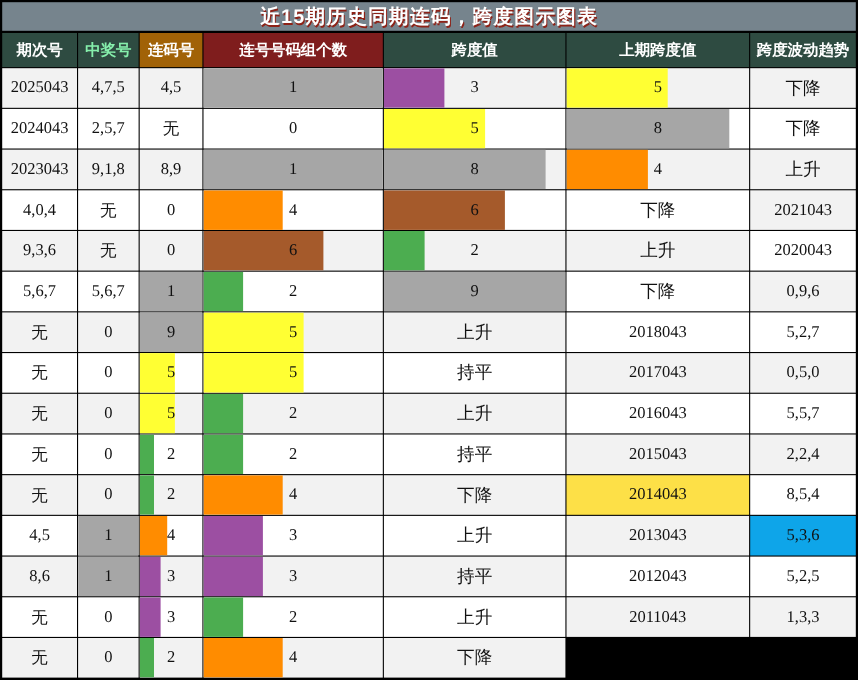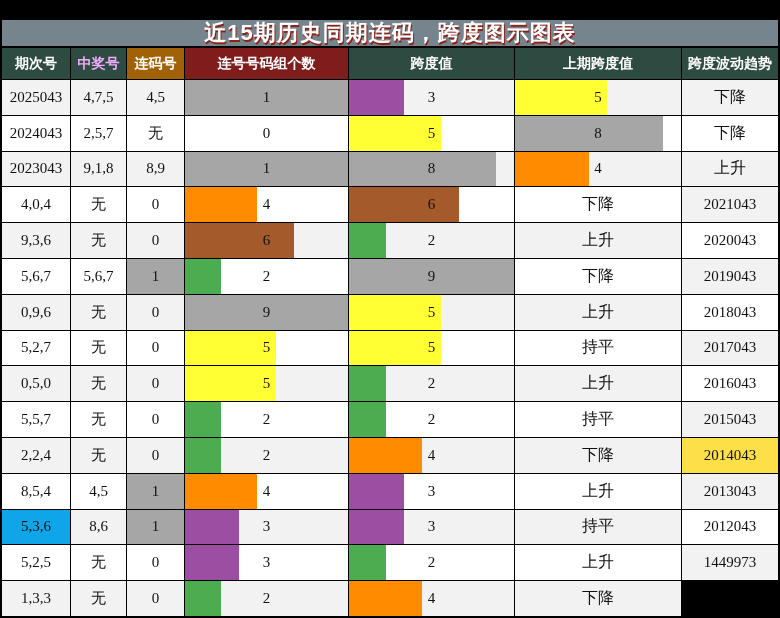--- a/index.html
+++ b/index.html
@@ -3,24 +3,23 @@
 <meta charset="utf-8">
 <style>
   html,body{margin:0;padding:0;background:#000;}
   #app{
     width:780px;height:618px;box-sizing:border-box;background:#000;padding:2px;
     display:flex;flex-direction:column;
     font-family:"Liberation Sans","DejaVu Sans",sans-serif;
   }
   .title{
     height:26px;margin-bottom:2px;background:#76848D;color:#fff;
-    font-weight:bold;font-size:22px;letter-spacing:1px;
+    font-weight:bold;font-size:18px;letter-spacing:1px;
     display:flex;align-items:center;justify-content:center;
     text-shadow:1px 2px 0 #8e2217;
-    margin-top:18px;
   }
   .grid{
     flex:1;display:grid;
     grid-template-columns:68px 55px 57px 163px 165px 166px 1fr;
     grid-template-rows:31px;
     grid-auto-rows:1fr;
     gap:1px;background:#000;
   }
   .hcell{
     background:#2E4B41;color:#fff;font-weight:bold;font-size:14px;
@@ -38,21 +37,21 @@
   .num{position:relative;z-index:1;}
   .trend{font-size:16px;}
 </style>
 </head>
 <body>
 
 <div id="app">
   <div class="title" style="background: rgb(118, 132, 141); color: rgb(255, 255, 255);">近15期历史同期连码，跨度图示图表</div>
   <div class="grid">
     <div class="hcell" style="background: rgb(46, 75, 65); color: rgb(255, 255, 255);">期次号</div>
-    <div class="hcell" style="background: rgb(46, 75, 65); color: #f0abfc;">中奖号</div>
+    <div class="hcell" style="background: rgb(46, 75, 65); color: #86efac;">中奖号</div>
     <div class="hcell" style="background: #a16207; color: rgb(255, 255, 255);">连码号</div>
     <div class="hcell" style="background: #7f1d1d; color: rgb(255, 255, 255);">连号号码组个数</div>
     <div class="hcell" style="background: rgb(46, 75, 65); color: rgb(255, 255, 255);">跨度值</div>
     <div class="hcell" style="background: rgb(46, 75, 65); color: rgb(255, 255, 255);">上期跨度值</div>
     <div class="hcell" style="background: rgb(46, 75, 65); color: rgb(255, 255, 255);">跨度波动趋势</div>
 
   <div class="cell period odd" style="background: rgb(242, 242, 242);">2025043</div>
   <div class="cell win odd" style="background: rgb(242, 242, 242);">4,7,5</div>
   <div class="cell consec odd" style="background: rgb(242, 242, 242);">4,5</div>
   <div class="cell bar-cell groups odd" style="background: rgb(242, 242, 242);">
@@ -146,21 +145,20 @@
   <div class="cell bar-cell span" style="background: rgb(255, 255, 255);">
     <div class="bar" style="width: 22.2222%; background: rgb(76, 173, 80);"></div>
     <span class="num">2</span>
   </div>
   <div class="cell bar-cell prev-span" style="background: rgb(255, 255, 255);">
     <div class="bar" style="width: 100%; background: rgb(166, 166, 166);"></div>
     <span class="num">9</span>
   </div>
   <div class="cell trend" style="background: rgb(255, 255, 255);">下降</div>
 
-  <div class="cell period odd" style="background: rgb(242, 242, 242);">2019043</div>
   <div class="cell win odd" style="background: rgb(242, 242, 242);">0,9,6</div>
   <div class="cell consec odd" style="background: rgb(242, 242, 242);">无</div>
   <div class="cell bar-cell groups odd" style="background: rgb(242, 242, 242);">
     <div class="bar" style="width: 0%; background: rgb(166, 166, 166);"></div>
     <span class="num">0</span>
   </div>
   <div class="cell bar-cell span odd" style="background: rgb(242, 242, 242);">
     <div class="bar" style="width: 100%; background: rgb(166, 166, 166);"></div>
     <span class="num">9</span>
   </div>
@@ -282,21 +280,21 @@
   <div class="cell bar-cell span" style="background: rgb(255, 255, 255);">
     <div class="bar" style="width: 33.3333%; background: rgb(156, 79, 162);"></div>
     <span class="num">3</span>
   </div>
   <div class="cell bar-cell prev-span" style="background: rgb(255, 255, 255);">
     <div class="bar" style="width: 22.2222%; background: rgb(76, 173, 80);"></div>
     <span class="num">2</span>
   </div>
   <div class="cell trend" style="background: rgb(255, 255, 255);">上升</div>
 
-  <div class="cell period odd" style="background: rgb(242, 242, 242);">1449973</div>
+  <div class="cell period odd" style="background: rgb(242, 242, 242);">2011043</div>
   <div class="cell win odd" style="background: rgb(242, 242, 242);">1,3,3</div>
   <div class="cell consec odd" style="background: rgb(242, 242, 242);">无</div>
   <div class="cell bar-cell groups odd" style="background: rgb(242, 242, 242);">
     <div class="bar" style="width: 0%; background: rgb(166, 166, 166);"></div>
     <span class="num">0</span>
   </div>
   <div class="cell bar-cell span odd" style="background: rgb(242, 242, 242);">
     <div class="bar" style="width: 22.2222%; background: rgb(76, 173, 80);"></div>
     <span class="num">2</span>
   </div>

